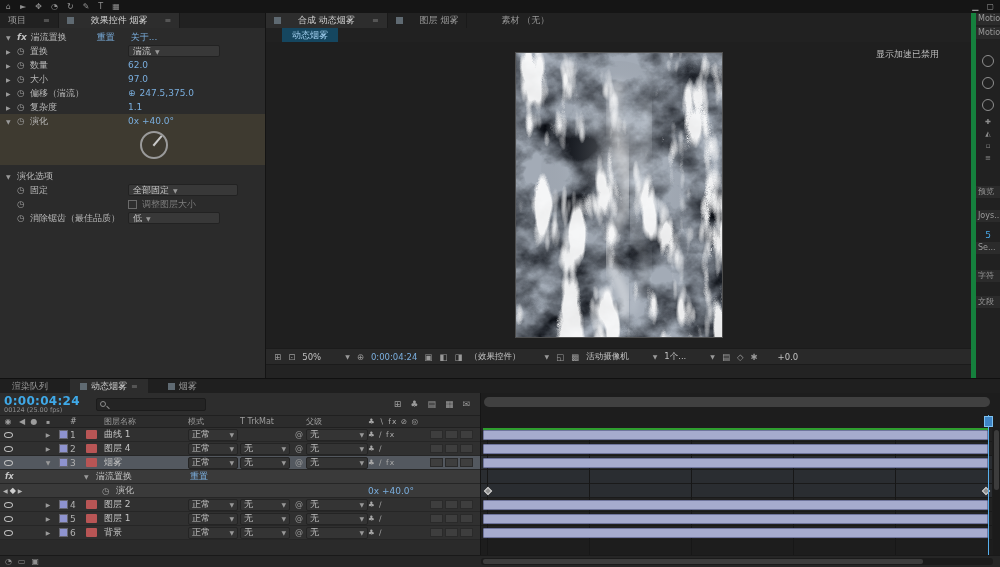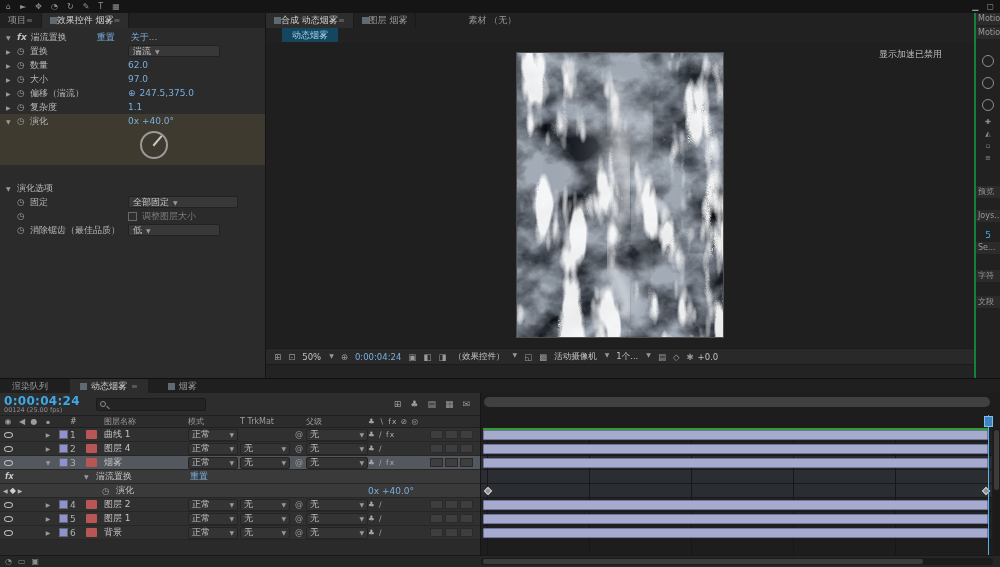--- a/index.html
+++ b/index.html
@@ -4,21 +4,21 @@
 <style>
 *{margin:0;padding:0;box-sizing:border-box}
 html,body{background:#111}
 .app{width:1000px;height:567px;background:#232323;font-family:"DejaVu Sans","Liberation Sans",sans-serif;font-size:9px;color:#bdbdbd;overflow:hidden;display:flex;flex-direction:column;user-select:none}
 
 .menubar{flex:0 0 13px;background:#151515;display:flex;align-items:center;gap:9px;padding:0 6px;color:#909090;font-size:8px}
 .win-btns{margin-left:auto;display:flex;gap:8px;color:#9a9a9a}
 
 .main{flex:0 0 365px;display:flex;min-height:0}
 .tabbar{flex:0 0 15px;height:15px;background:#212121;display:flex;align-items:stretch;font-size:9px;color:#999}
-.tab{display:flex;align-items:center;gap:0;padding:0 8px;border-right:1px solid #1a1a1a;white-space:nowrap}
+.tab{display:flex;align-items:center;gap:17px;padding:0 8px;border-right:1px solid #1a1a1a;white-space:nowrap}
 .tab.active{background:#2d2d2d;color:#d2d2d2}
 .sq{width:7px;height:7px;background:#5f6a72;flex:0 0 7px}
 .mg{color:#7c7c7c;font-size:8px}
 
 .effect-panel{flex:0 0 266px;display:flex;flex-direction:column;background:#2b2b2b;border-right:1px solid #141414}
 .breadcrumb{flex:0 0 14px;line-height:14px;padding:0 8px;color:#9f9f9f;background:#2b2b2b;border-bottom:1px solid #242424}
 .ep-body{flex:1;padding-top:2px;background:#2b2b2b}
 .ep-row{height:14px;display:flex;align-items:center;padding:0 6px;color:#b8b8b8}
 .twirl{flex:0 0 11px;font-size:6px;color:#9a9a9a}
 .sw{flex:0 0 13px;color:#9a9a9a;font-size:9px}
@@ -29,28 +29,28 @@
 .ep-label{flex:0 0 98px;white-space:nowrap;overflow:hidden}
 .dd{height:12px;background:#383838;border:1px solid #222;border-radius:2px;display:flex;align-items:center;justify-content:flex-start;padding:0 4px;color:#c6c6c6}
 .w92{width:92px}.w110{width:110px}
 .chev{font-size:6px;color:#999;margin-left:4px}
 .hl{background:#3e3a30;padding-bottom:4px}
 .dial{width:28px;height:28px;border:2px solid #9a9a9a;border-radius:50%;position:relative;margin:3px 0 2px 140px}
 .needle{position:absolute;left:11px;top:11px;width:2px;height:13px;background:#c9c9c9;transform-origin:1px 1px;transform:rotate(220deg)}
 .checkbox{width:9px;height:9px;border:1px solid #6a6a6a;background:#2e2e2e;margin-right:5px;flex:0 0 9px}
 .dim{color:#7d7d7d}
 
-.comp-panel{flex:1;display:flex;flex-direction:column;min-width:0;background:#262626;border-right:2px solid #15803d}
+.comp-panel{flex:1;display:flex;flex-direction:column;min-width:0;background:#262626;border-right:5px solid #15803d}
 .chipbar{flex:0 0 14px;background:#212121;display:flex;padding-left:16px;align-items:stretch}
 .viewer-chip{display:flex;align-items:center;padding:0 10px;background:#15465f;color:#a6d4f5}
 .viewer{flex:1;position:relative;background:#1f1f1f;display:flex;align-items:center;justify-content:center;overflow:hidden}
 .notice{position:absolute;top:6px;right:32px;color:#bcbcbc}
 .comp-image{outline:1px solid #4e4e4e;background:#05070c}
 .viewer-toolbar{flex:0 0 16px;background:#292929;border-top:1px solid #1b1b1b;display:flex;align-items:center;gap:7px;padding:0 8px;color:#a8a8a8;font-size:8.5px;white-space:nowrap;overflow:hidden}
-.vt-dd{display:flex;gap:4px;color:#c2c2c2}
+.vt-dd{display:flex;align-items:center;gap:20px;color:#c2c2c2}
 .vt-ico{color:#9a9a9a}
 .comp-gap{flex:0 0 14px;background:#232323;border-top:1px solid #1b1b1b}
 
 .right-strip{flex:0 0 24px;background:#212121;display:flex;flex-direction:column;align-items:center;font-size:8px;color:#9a9a9a;overflow:hidden}
 .rs-tab{width:100%;flex:0 0 12px;line-height:12px;background:#2b2b2b;margin-bottom:2px;padding-left:2px;white-space:nowrap;overflow:hidden}
 .rs-circle{flex:0 0 12px;width:12px;border:1px solid #8f8f8f;border-radius:50%;margin:5px 0}
 .rs-ico{font-size:7px;margin:2px 0;color:#8f8f8f}
 .rs-accent{color:#49a8e8;font-size:9px;margin:6px 0 2px 0}
 
 .timeline{flex:1;display:flex;flex-direction:column;background:#262626;border-top:1px solid #101010;min-height:0}
@@ -198,21 +198,21 @@
           <div class="ep-row">
             <span class="twirl">▼</span>
             <span class="sw">◷</span>
             <span class="ep-label">演化</span>
             <span class="blue">0x +40.0°</span>
           </div>
           <div class="dial">
               <span class="needle"></span>
             </div>
         </div>
-        <div class="ep-row" style="margin-top:16px">
+        <div class="ep-row" style="margin-top:4px">
           <span class="twirl">▼</span>
           <span>演化选项</span>
         </div>
         <div class="ep-row">
           <span class="twirl"></span>
           <span class="sw">◷</span>
           <span class="ep-label">固定</span>
           <span class="dd w110">
             <span>全部固定</span>
             <span class="chev">▼</span>
@@ -241,21 +241,21 @@
       <div class="tabbar">
         <div class="tab active">
           <span class="sq"></span>
           <span>合成 动态烟雾</span>
           <span class="mg">≡</span>
         </div>
         <div class="tab">
           <span class="sq"></span>
           <span>图层 烟雾</span>
         </div>
-        <div class="tab" style="border-right:none;margin-left:44px">
+        <div class="tab" style="border-right:none;margin-left:26px">
           <span>素材 （无）</span>
         </div>
       </div>
       <div class="chipbar">
         <div class="viewer-chip">动态烟雾</div>
       </div>
       <div class="viewer">
         <div class="notice">显示加速已禁用</div>
         <svg class="comp-image" width="206" height="284" viewBox="0 0 206 284">
           <defs>

